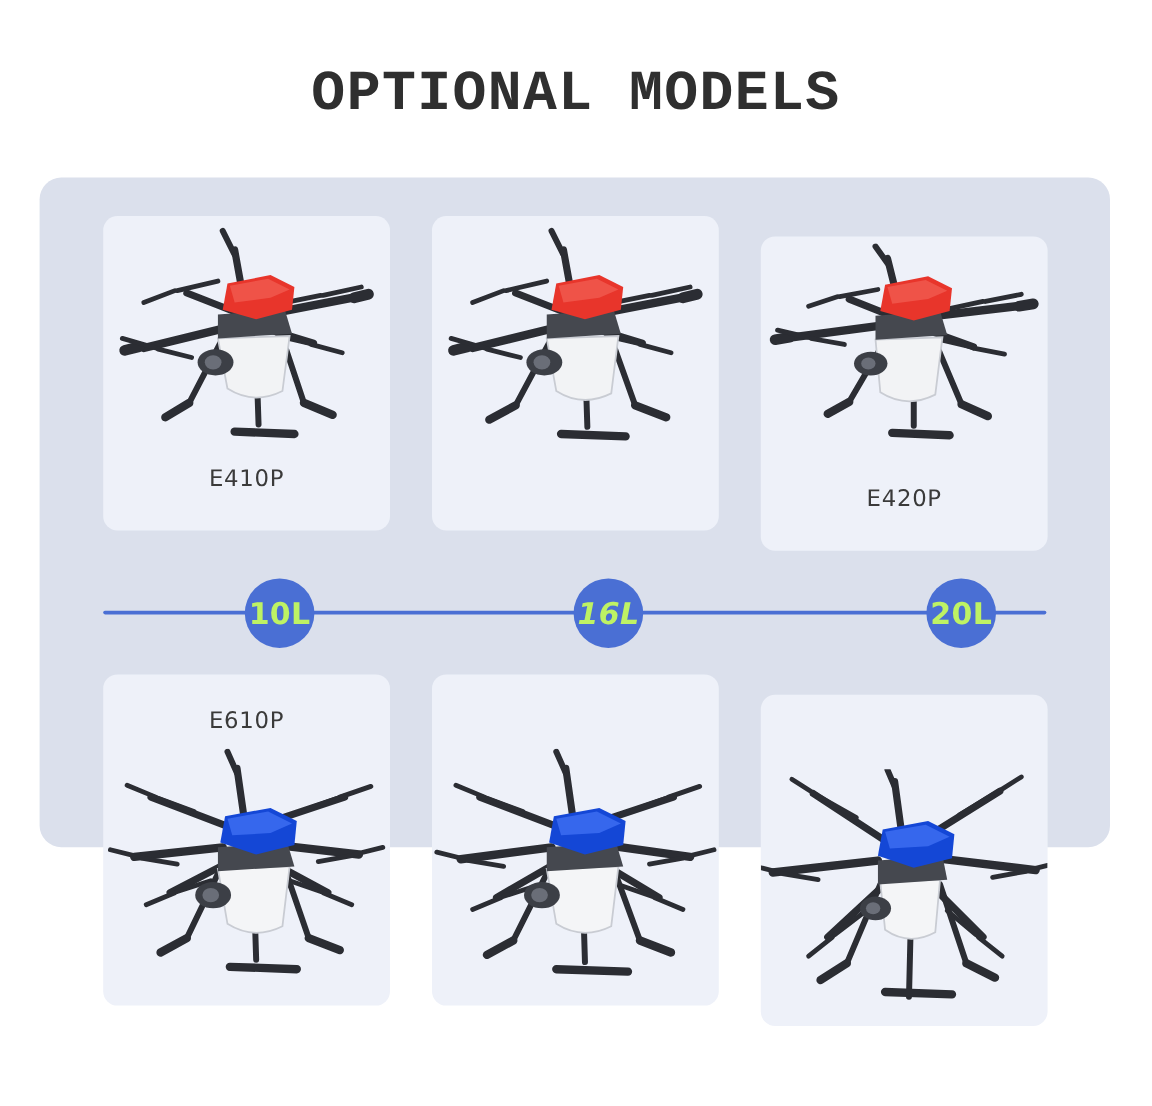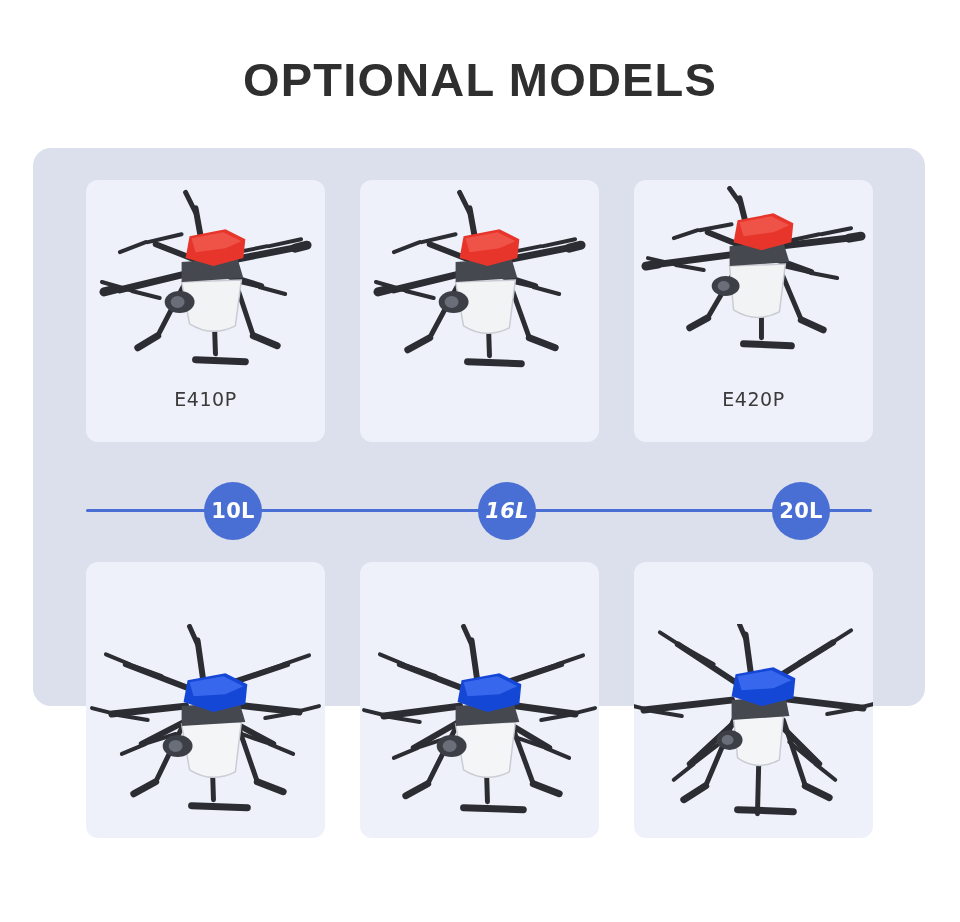--- a/index.html
+++ b/index.html
@@ -20,21 +20,21 @@
     position: absolute;
     left: 0;
     top: 52px;
     width: 960px;
     text-align: center;
     font-size: 47px;
     line-height: 56px;
     font-weight: 700;
     letter-spacing: 1.2px;
     color: #2f2f2f;
-    font-family: Liberation Sans, sans-serif;
+    font-family: Liberation Mono, monospace;
     white-space: nowrap;
   }
 
   
   .models-panel {
     position: absolute;
     left: 33px;
     top: 148px;
     width: 892px;
     height: 558px;
@@ -46,21 +46,21 @@
   .card {
     position: absolute;
     background: #eef1f9;
     border-radius: 12px;
     overflow: hidden;
   }
   .card.top    { top: 32px;  height: 262px; }
   .card.bottom { top: 414px; height: 276px; }
   .card.col-1 { left: 53px;  width: 239px; }
   .card.col-2 { left: 327px; width: 239px; }
-  .card.col-3 { left: 601px; width: 239px; }
+  .card.col-3 { left: 601px; width: 239px; margin-top: 17px; }
 
   .card-label {
     position: absolute;
     left: 0;
     width: 100%;
     text-align: center;
     font-size: 19px;
     letter-spacing: 0.6px;
     color: #3a3a3a;
     font-family: "DejaVu Sans", sans-serif;
@@ -95,22 +95,22 @@
     background: #4a6fd4;
     border-radius: 2px;
   }
   .capacity-badge {
     position: absolute;
     top: 0;
     width: 58px;
     height: 58px;
     border-radius: 50%;
     background: #4a6fd4;
-    color: #ffffff;
-    font-size: 21px;
+    color: #bef264;
+    font-size: 25px;
     font-weight: 700;
     letter-spacing: 0.3px;
     display: flex;
     align-items: center;
     justify-content: center;
     font-family: "DejaVu Sans", sans-serif;
   }
   .capacity-badge.b1 { left: 118px; }
   .capacity-badge.b2 { left: 392px; font-style: italic; }
   .capacity-badge.b3 { left: 686px; }
@@ -247,20 +247,21 @@
   </div>
 
   <div class="divider-row">
     <div class="divider-line"></div>
     <div class="capacity-badge b1">10L</div>
     <div class="capacity-badge b2">16L</div>
     <div class="capacity-badge b3">20L</div>
   </div>
 
   <div class="card bottom col-1">
+    <div class="card-label">E610P</div>
     <div class="drone-slot">
       <svg viewBox="0 0 240 210" xmlns="http://www.w3.org/2000/svg">
         <g stroke="#2b2d33" stroke-linecap="round" fill="none">
 
           <path d="M108 66 L40 40" stroke-width="6"></path>
           <path d="M136 62 L202 40" stroke-width="6"></path>
           <path d="M100 82 L26 90" stroke-width="7"></path>
           <path d="M144 80 L214 88" stroke-width="7"></path>
           <path d="M106 94 L56 120" stroke-width="6"></path>
           <path d="M140 94 L188 120" stroke-width="6"></path>

